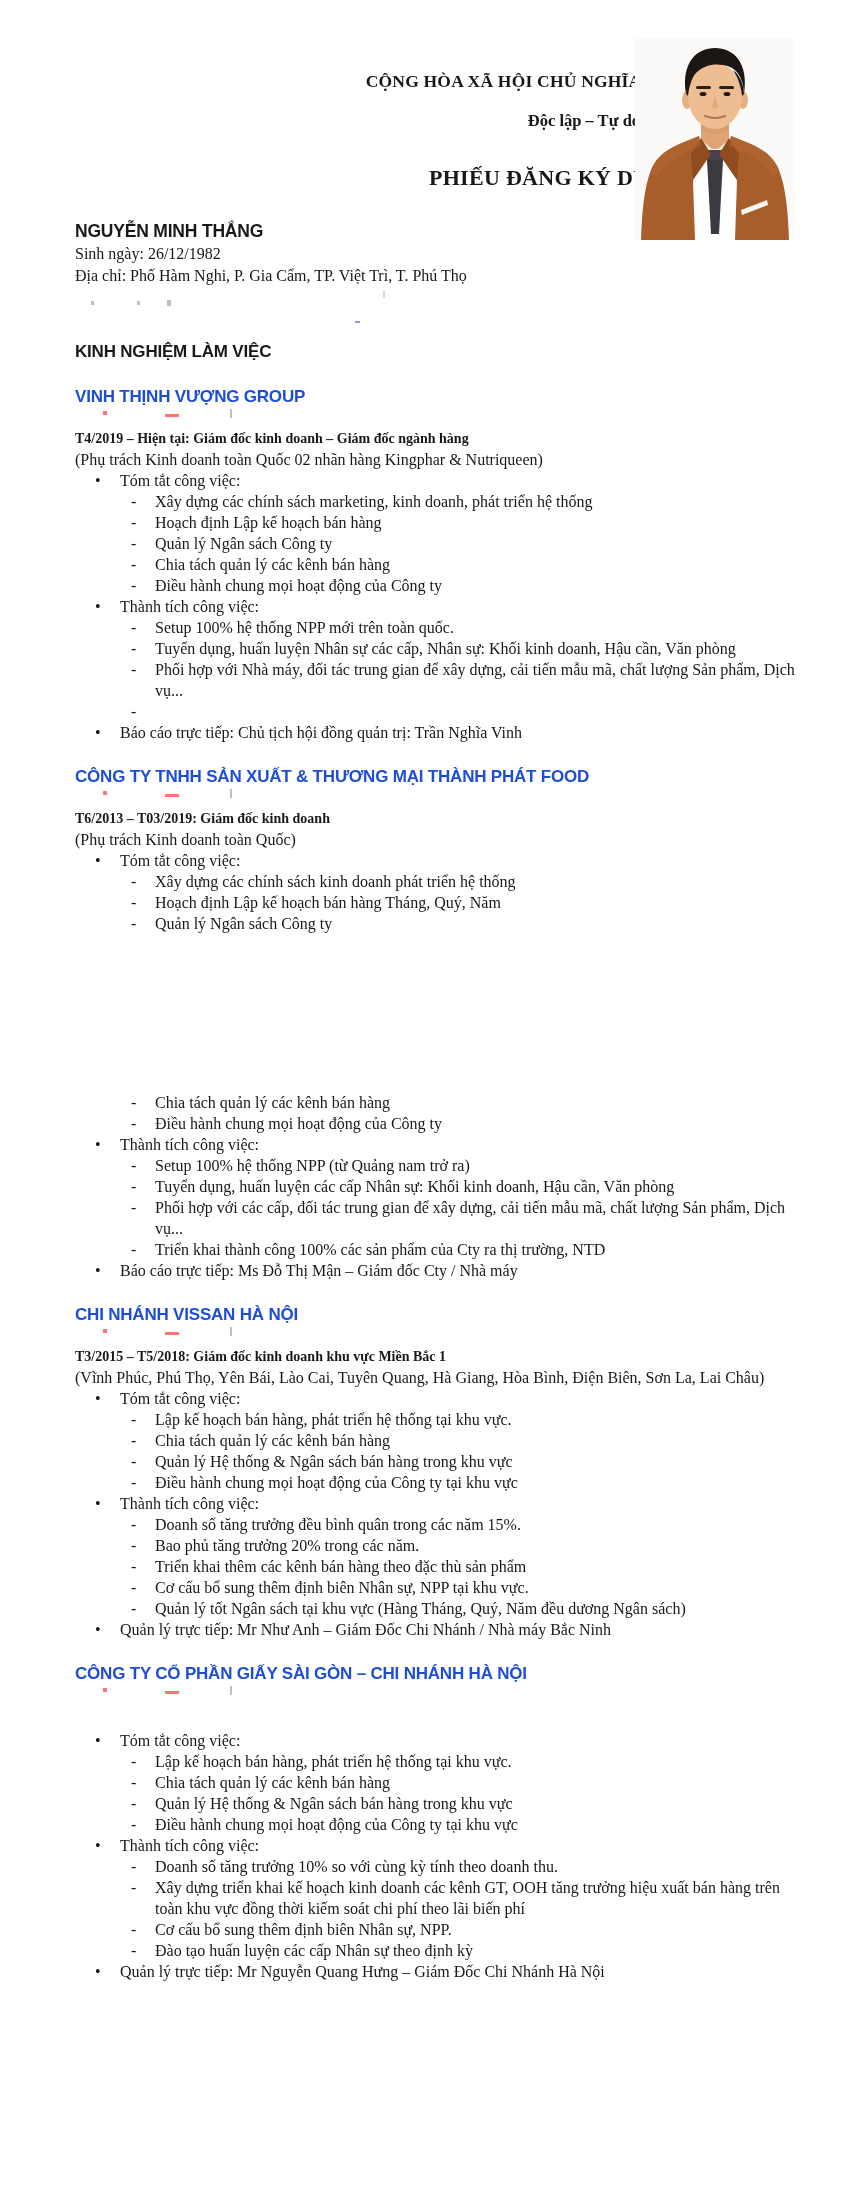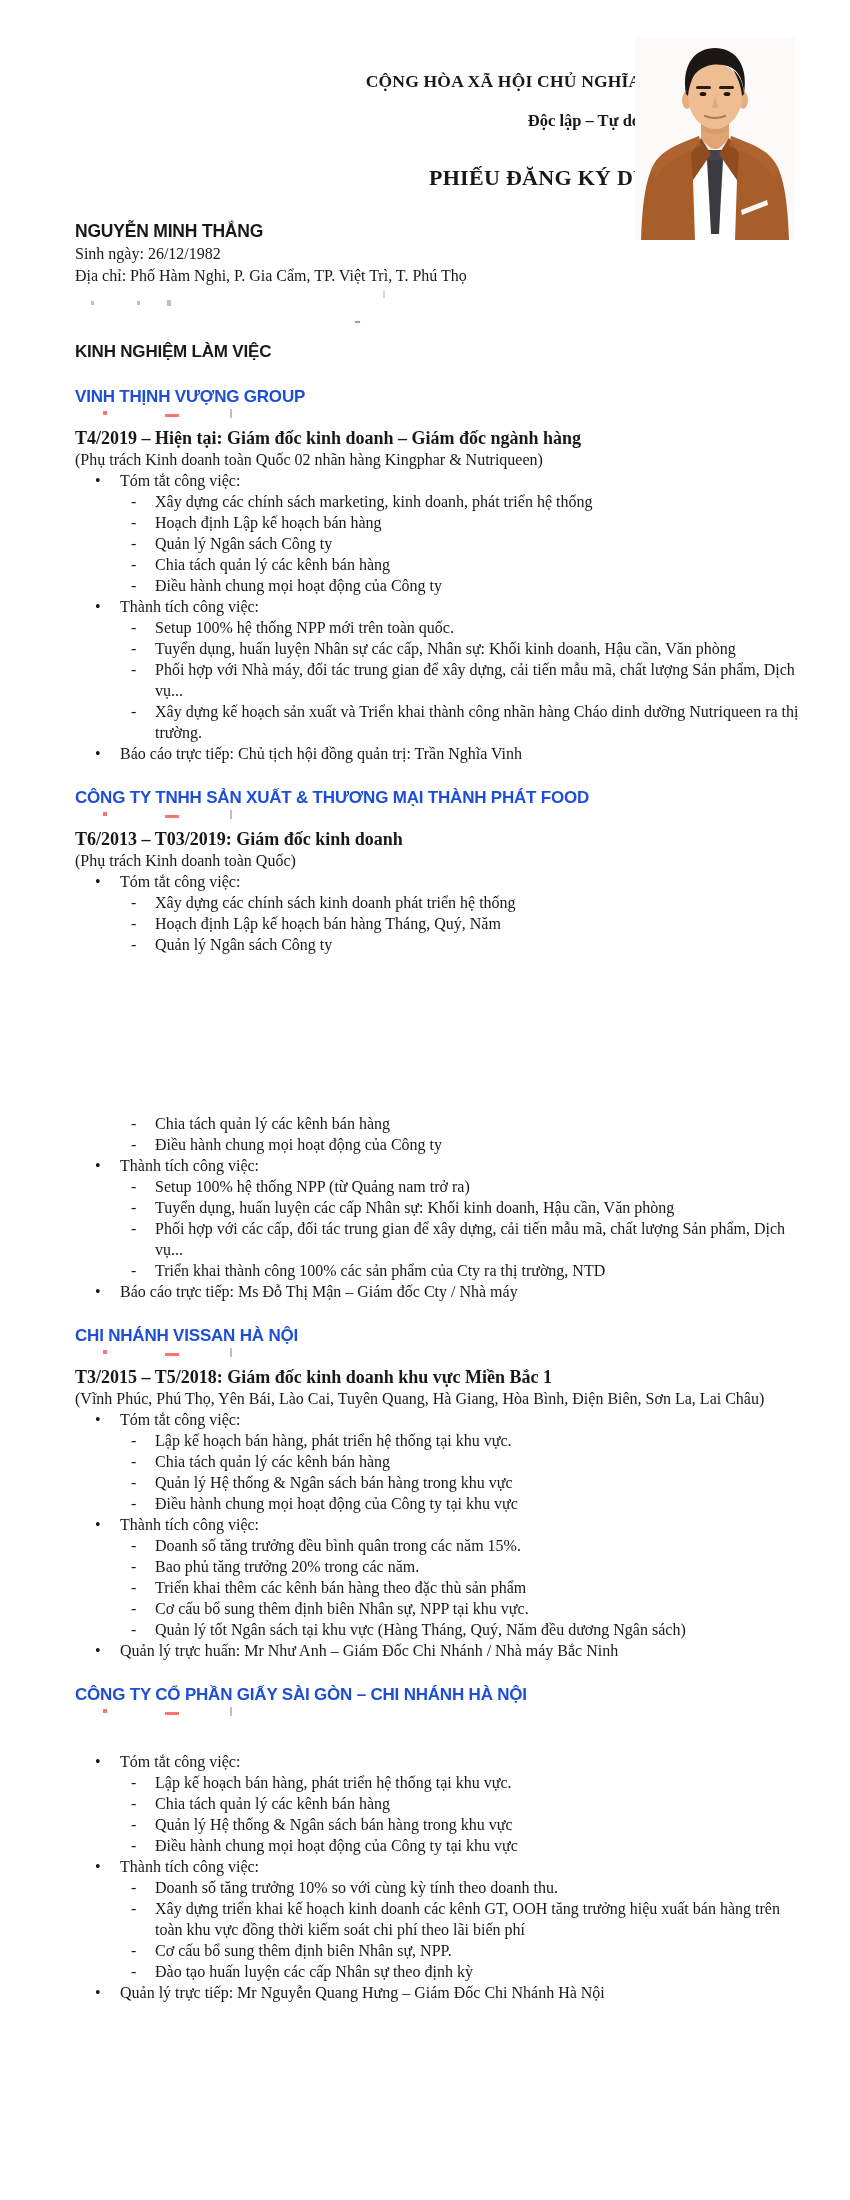--- a/index.html
+++ b/index.html
@@ -33,21 +33,21 @@
   
   .addr-remnant{position:relative;height:44px;}
   .m{position:absolute;display:block;background:#8a8a8a;opacity:.55;}
   .m.blue{background:#2a46c8;}
   .m.red{background:#ff0000;}
 
   
   .sec-heading{margin-top:10px;font-family:"Liberation Sans",sans-serif;font-weight:bold;font-size:17px;line-height:22px;letter-spacing:-0.2px;}
   .company{margin-top:23px;color:#1d4ed8;font-family:"Liberation Sans",sans-serif;font-weight:bold;font-size:17px;line-height:22px;letter-spacing:-0.2px;}
   .remnant{position:relative;height:15px;}
-  .jobtitle{margin-top:5px;font-weight:bold;font-size:18px;line-height:21px;}
+  .jobtitle{margin-top:5px;font-weight:bold;font-size:14px;line-height:21px;}
   .paren{line-height:21px;}
   .row{display:flex;line-height:21px;}
   .bullet-row{padding-left:20px;}
   .bullet-row .marker{width:25px;flex:0 0 25px;}
   .dash-row{padding-left:56px;}
   .dash-row .marker{width:24px;flex:0 0 24px;}
   .row.nowrap .txt{white-space:nowrap;}
   .row .txt{max-width:660px;}
   .gap-page{height:158px;}
   .gap-line{height:30px;}
@@ -171,21 +171,20 @@
         <div class="row dash-row wrap">
           <span class="marker">-</span>
           <span class="txt">Tuyển dụng, huấn luyện Nhân sự các cấp, Nhân sự: Khối kinh doanh, Hậu cần, Văn phòng</span>
         </div>
         <div class="row dash-row wrap">
           <span class="marker">-</span>
           <span class="txt">Phối hợp với Nhà máy, đối tác trung gian để xây dựng, cải tiến mẫu mã, chất lượng Sản phẩm, Dịch vụ...</span>
         </div>
         <div class="row dash-row wrap">
           <span class="marker">-</span>
-          <span class="txt">Xây dựng kế hoạch sản xuất và Triển khai thành công nhãn hàng Cháo dinh dưỡng Nutriqueen ra thị trường.</span>
         </div>
         <div class="row bullet-row nowrap">
           <span class="marker">•</span>
           <span class="txt">Báo cáo trực tiếp: Chủ tịch hội đồng quản trị: Trần Nghĩa Vinh</span>
         </div>
         <div class="company">CÔNG TY TNHH SẢN XUẤT &amp; THƯƠNG MẠI THÀNH PHÁT FOOD</div>
         <div class="remnant">
           <span class="m red" style="left: 28px; top: 3px; width: 4px; height: 4px;"></span>
           <span class="m red" style="left: 90px; top: 6px; width: 14px; height: 3px;"></span>
           <span class="m" style="left: 155px; top: 1px; width: 2px; height: 9px;"></span>
@@ -288,21 +287,21 @@
         <div class="row dash-row nowrap">
           <span class="marker">-</span>
           <span class="txt">Cơ cấu bổ sung thêm định biên Nhân sự, NPP tại khu vực.</span>
         </div>
         <div class="row dash-row nowrap">
           <span class="marker">-</span>
           <span class="txt">Quản lý tốt Ngân sách tại khu vực (Hàng Tháng, Quý, Năm đều dương Ngân sách)</span>
         </div>
         <div class="row bullet-row nowrap">
           <span class="marker">•</span>
-          <span class="txt">Quản lý trực huấn: Mr Như Anh – Giám Đốc Chi Nhánh / Nhà máy Bắc Ninh</span>
+          <span class="txt">Quản lý trực tiếp: Mr Như Anh – Giám Đốc Chi Nhánh / Nhà máy Bắc Ninh</span>
         </div>
         <div class="company">CÔNG TY CỔ PHẦN GIẤY SÀI GÒN – CHI NHÁNH HÀ NỘI</div>
         <div class="remnant">
           <span class="m red" style="left: 28px; top: 3px; width: 4px; height: 4px;"></span>
           <span class="m red" style="left: 90px; top: 6px; width: 14px; height: 3px;"></span>
           <span class="m" style="left: 155px; top: 1px; width: 2px; height: 9px;"></span>
         </div>
         <div class="gap-line"></div>
         <div class="row bullet-row nowrap">
           <span class="marker">•</span>

